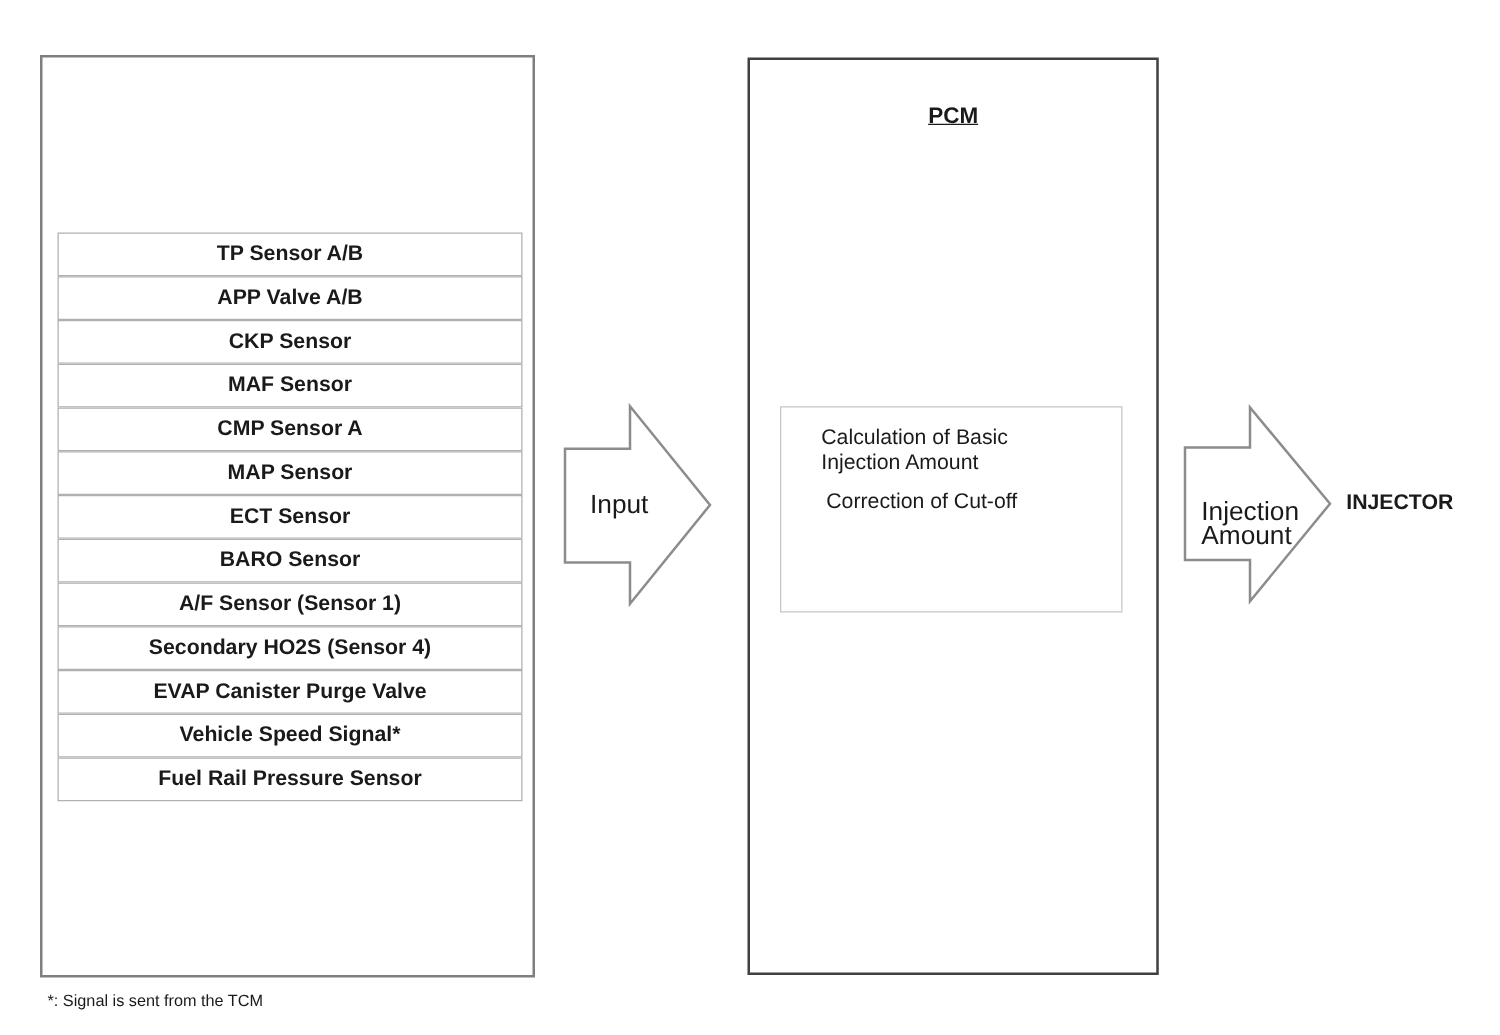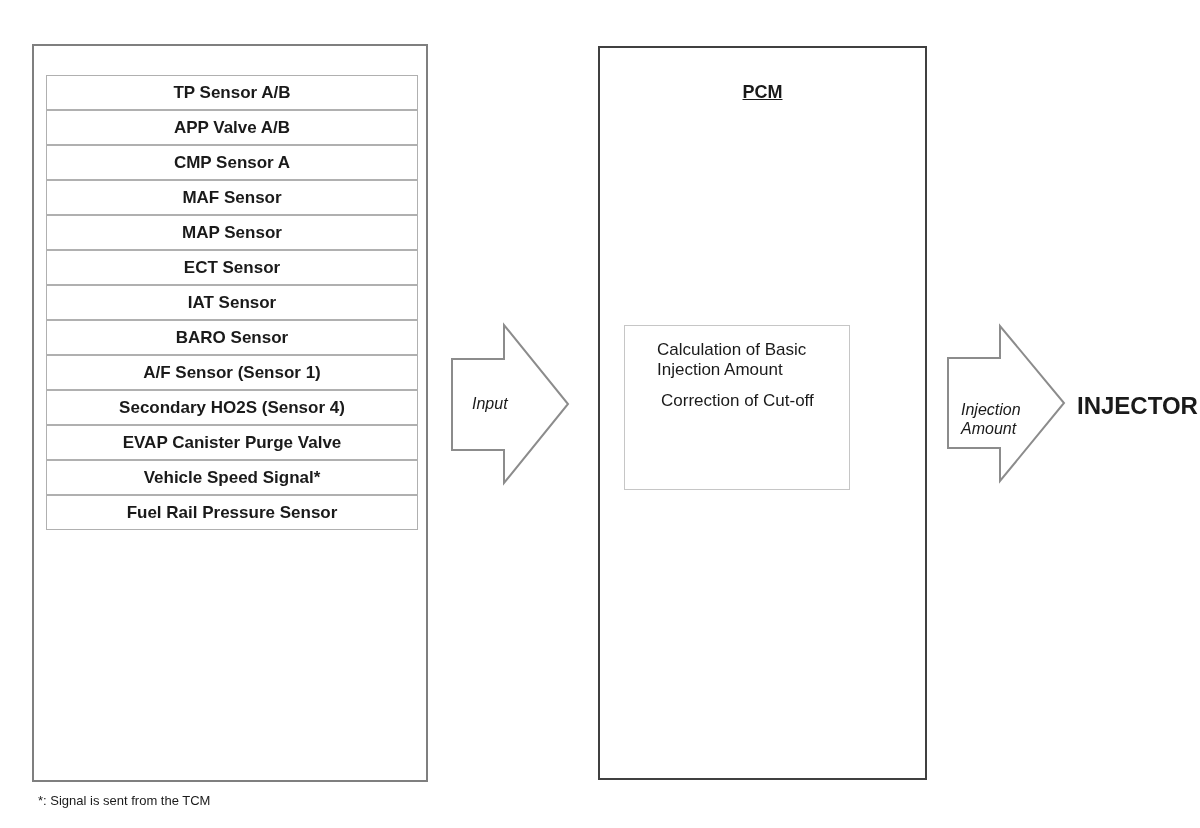--- a/index.html
+++ b/index.html
@@ -21,21 +21,21 @@
     position: absolute;
     left: 32px;
     top: 44px;
     width: 396px;
     height: 738px;
     border: 2px solid #7f7f7f;
     background: #ffffff;
     box-sizing: border-box;
     display: flex;
     flex-direction: column;
-    justify-content: flex-start;
+    justify-content: center;
     padding: 29px 8px 29px 12px;
   }
   .sensor-box {
     height: 35px;
     border: 1.5px solid #b0b0b0;
     background: #ffffff;
     box-sizing: border-box;
     display: flex;
     align-items: center;
     justify-content: center;
@@ -61,21 +61,21 @@
     width: 100%;
     text-align: center;
     font-size: 18px;
     font-weight: bold;
     text-decoration: underline;
   }
   .function-box {
     position: absolute;
     left: 24px;
     top: 277px;
-    width: 226px;
+    width: 274px;
     height: 165px;
     border: 1.5px solid #c6c6c6;
     background: #ffffff;
     box-sizing: border-box;
     padding: 14px 0 0 32px;
   }
   .function-box p {
     margin: 0 0 11px 0;
     width: 212px;
     font-size: 17px;
@@ -90,30 +90,29 @@
     overflow: visible;
   }
   .arrow-shape {
     fill: #ffffff;
     stroke: #8c8c8c;
     stroke-width: 2px;
     stroke-linejoin: miter;
   }
   .arrow-label {
     position: absolute;
-    font-size: 16px;
+    font-size: 21px;
     line-height: 19px;
     color: #1a1a1a;
-    font-style: italic;
   }
   .injector-label {
     position: absolute;
     left: 1077px;
     top: 392px;
-    font-size: 24px;
+    font-size: 17px;
     font-weight: bold;
     white-space: nowrap;
   }
   .footnote {
     position: absolute;
     left: 38px;
     top: 793px;
     font-size: 13px;
     white-space: nowrap;
   }
@@ -124,33 +123,33 @@
 <div class="canvas">
 
   <div class="inputs-panel">
     <div class="sensor-box">
         <span>TP Sensor A/B</span>
       </div>
     <div class="sensor-box">
         <span>APP Valve A/B</span>
       </div>
     <div class="sensor-box">
-        <span>CMP Sensor A</span>
+        <span>CKP Sensor</span>
       </div>
     <div class="sensor-box">
         <span>MAF Sensor</span>
+      </div>
+    <div class="sensor-box">
+        <span>CMP Sensor A</span>
       </div>
     <div class="sensor-box">
         <span>MAP Sensor</span>
       </div>
     <div class="sensor-box">
         <span>ECT Sensor</span>
-      </div>
-    <div class="sensor-box">
-        <span>IAT Sensor</span>
       </div>
     <div class="sensor-box">
         <span>BARO Sensor</span>
       </div>
     <div class="sensor-box">
         <span>A/F Sensor (Sensor 1)</span>
       </div>
     <div class="sensor-box">
         <span>Secondary HO2S (Sensor 4)</span>
       </div>

